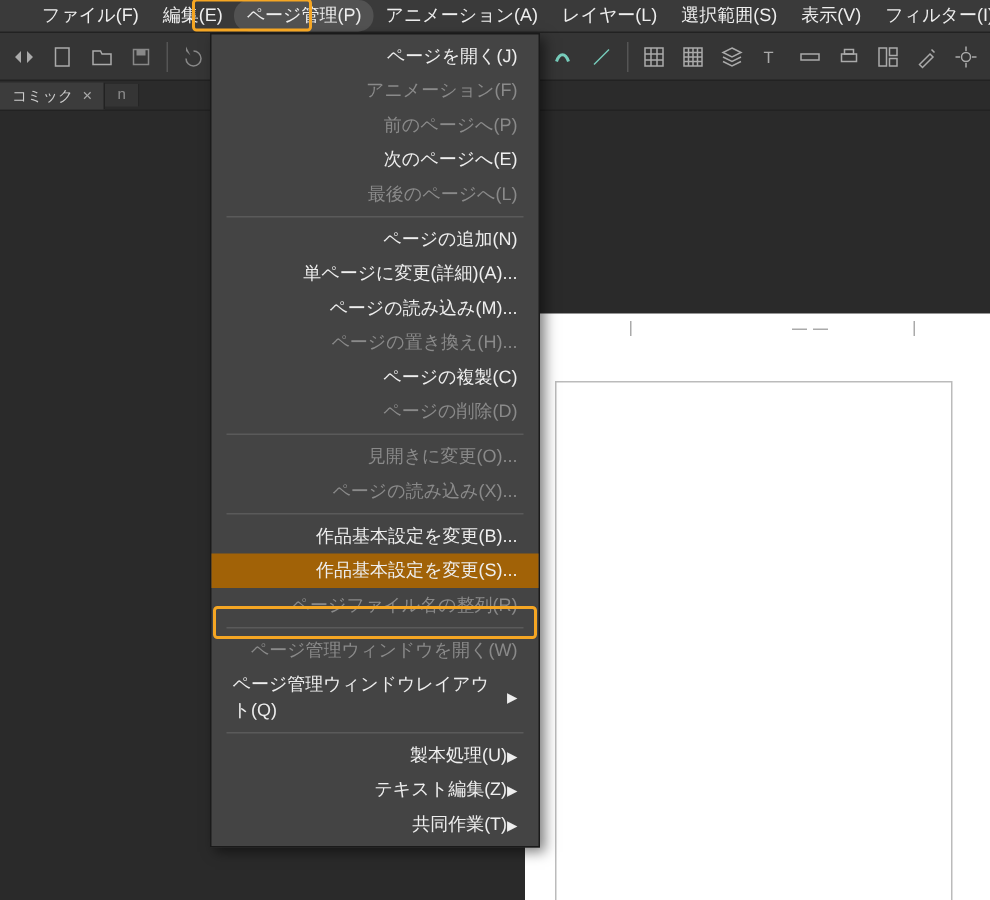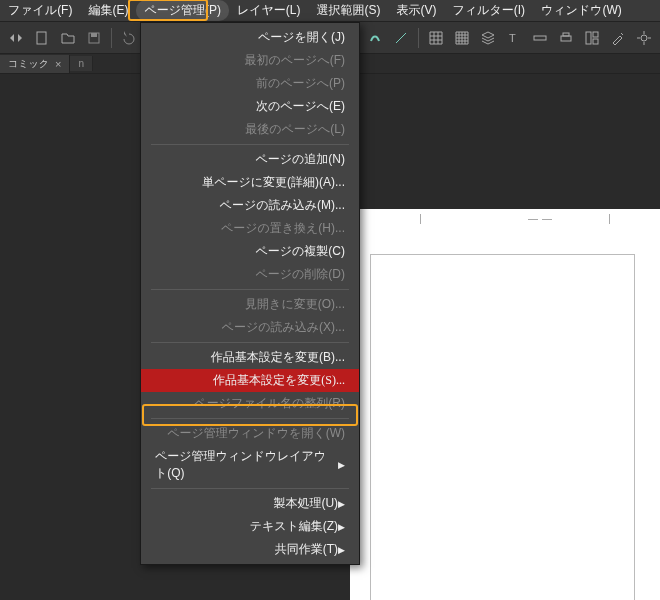--- a/index.html
+++ b/index.html
@@ -10,21 +10,21 @@
     font-size: 12px;
     color: #ddd;
     overflow: hidden;
     position: relative;
   }
   .menubar {
     height: 22px;
     background: #3a3a3a;
     display: flex;
     align-items: center;
-    padding: 0 0;
+    padding: 0 20px;
     border-bottom: 1px solid #222;
   }
   .menubar-item {
     padding: 2px 8px;
     color: #eee;
     cursor: default;
     white-space: nowrap;
   }
   .menubar-item.active {
     background: #525252;
@@ -129,38 +129,39 @@
     padding: 3px 14px 3px 14px;
     color: #eee;
     font-size: 12px;
     cursor: default;
     display: flex;
     align-items: center;
     justify-content: flex-end;
     min-height: 20px;
   }
   .dd-item.disabled { color: #8a8a8a; }
-  .dd-item.highlighted { background: #b91c1c; font-family: Liberation Serif, serif; }
+  .dd-item.highlighted { background: #a16207; }
   .dd-sep {
     height: 1px;
     background: #5a5a5a;
     margin: 3px 10px;
   }
   .submenu-arrow {
     font-size: 9px;
     color: inherit;
   }
 </style>
 </head>
 <body>
 
 <div class="menubar">
   <div class="menubar-item">ファイル(F)</div>
   <div class="menubar-item">編集(E)</div>
   <div class="menubar-item active">ページ管理(P)</div>
+  <div class="menubar-item">アニメーション(A)</div>
   <div class="menubar-item">レイヤー(L)</div>
   <div class="menubar-item">選択範囲(S)</div>
   <div class="menubar-item">表示(V)</div>
   <div class="menubar-item">フィルター(I)</div>
   <div class="menubar-item">ウィンドウ(W)</div>
 </div>
 
 <div class="highlight-box" style="left:128px; top:-1px; width:80px; height:22px;"></div>
 
 <div class="toolbar">
@@ -283,21 +284,21 @@
     <div class="white-page"></div>
   </div>
 </div>
 
 <div class="dropdown">
 
   <div class="dd-item">
       <span>ページを開く(J)</span>
     </div>
   <div class="dd-item disabled">
-      <span>最初のページへ(F)</span>
+      <span>アニメーション(F)</span>
     </div>
   <div class="dd-item disabled">
       <span>前のページへ(P)</span>
     </div>
   <div class="dd-item">
       <span>次のページへ(E)</span>
     </div>
   <div class="dd-item disabled">
       <span>最後のページへ(L)</span>
     </div>

